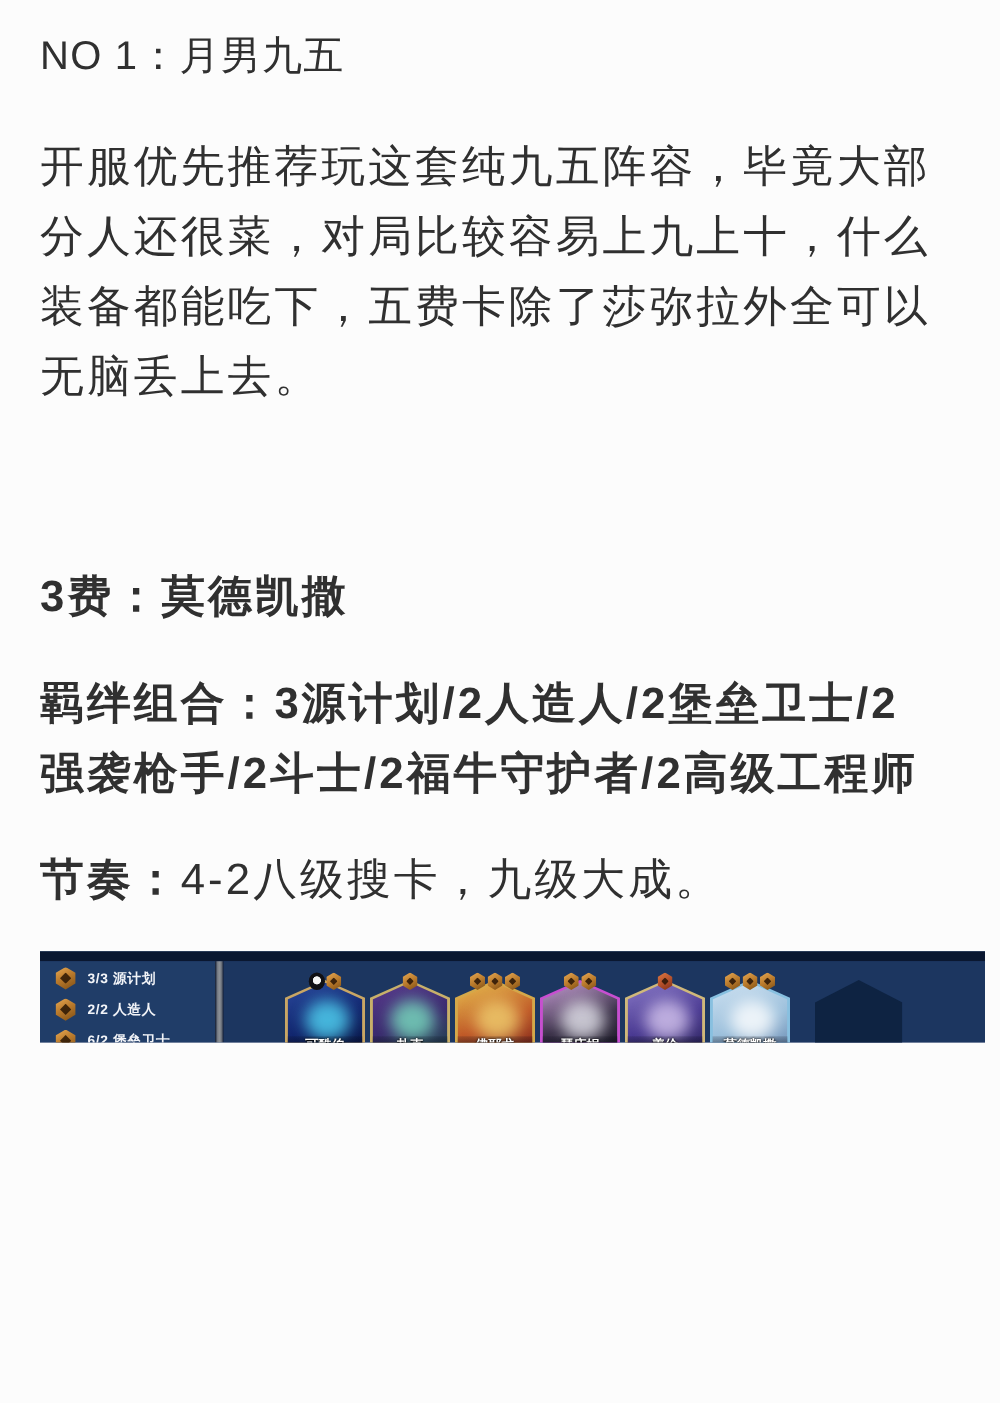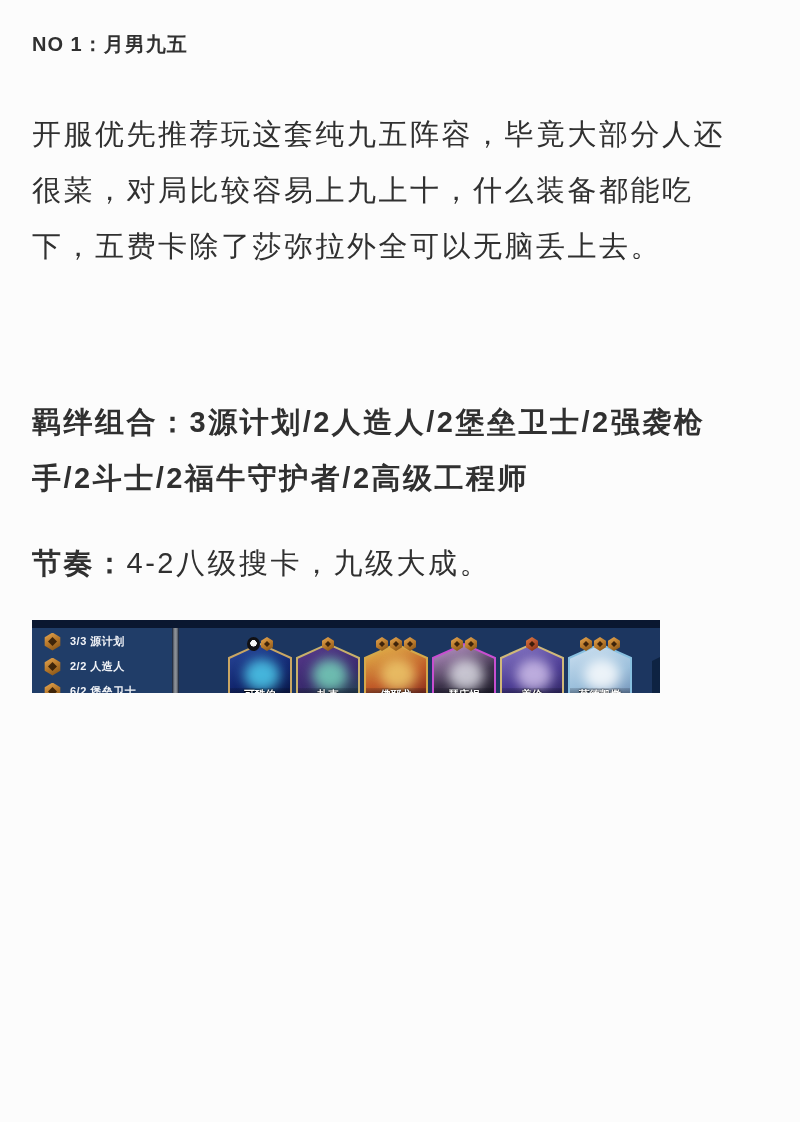--- a/index.html
+++ b/index.html
@@ -4,37 +4,37 @@
 <style>
   html,body{margin:0;padding:0;}
   body{
     width:800px;height:1122px;overflow:hidden;
     background:#fcfcfc;
     font-family:"Liberation Sans","DejaVu Sans",sans-serif;
     color:#303030;
   }
   .page{padding:0 30px 0 32px;}
   h1.title{
-    font-size:20px;line-height:40px;font-weight:700;
+    font-size:32px;line-height:40px;font-weight:400;
     margin:24px 0 42px 0;letter-spacing:1px;
   }
   p.body{
-    font-size:29px;line-height:56px;letter-spacing:2.5px;
+    font-size:35px;line-height:56px;letter-spacing:2.5px;
     margin:0 17px 29px 0;max-width:738px;
     text-align:left;
   }
   p.bold{font-weight:700;}
   .p-traits{max-width:722px;}
   .spacer{height:91px;}
   .rhythm{margin-bottom:62px;}
   .rhythm .lbl{font-weight:700;}
 
   
   figure.game-panel{
-    margin:0;position:relative;width:628px;height:73px;
+    margin:0;position:relative;width:756px;height:73px;
     overflow:hidden;background:#1d3763;
   }
   .top-band{height:8px;width:100%;background:#0a1730;}
   .panel-body{display:flex;height:65px;}
   .trait-sidebar{width:140px;background:#203d68;padding-top:1px;}
   .trait-row{display:flex;align-items:center;height:25px;padding-left:12px;}
   .trait-icon{
     width:17px;height:18px;flex:0 0 17px;position:relative;
     clip-path:polygon(50% 0,96% 26%,96% 74%,50% 100%,4% 74%,4% 26%);
     background:linear-gradient(150deg,#e8a953 0%,#b97a2c 45%,#7c4c12 100%);
@@ -106,20 +106,21 @@
 <div class="page">
 
   <h1 class="title">NO 1：月男九五</h1>
 
   <p class="body">开服优先推荐玩这套纯九五阵容，毕竟大部分人还很菜，对局比较容易上九上十，什么装备都能吃下，五费卡除了莎弥拉外全可以无脑丢上去。</p>
 
   <div class="spacer"></div>
 
 
 
+  <p class="body bold">3费：莫德凯撒</p>
 
 
   <p class="body bold p-traits">羁绊组合：3源计划/2人造人/2堡垒卫士/2强袭枪手/2斗士/2福牛守护者/2高级工程师</p>
 
   <p class="body rhythm"><span class="lbl">节奏：</span><span>4-2八级搜卡，九级大成。</span></p>
 
   <figure class="game-panel">
     <div class="top-band"></div>
     <div class="panel-body">
       <aside class="trait-sidebar">

